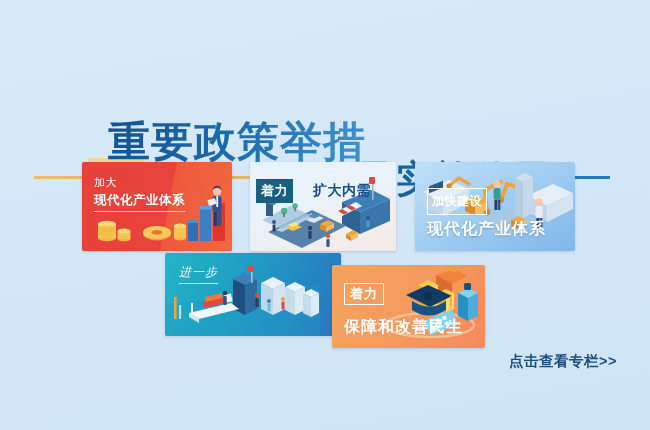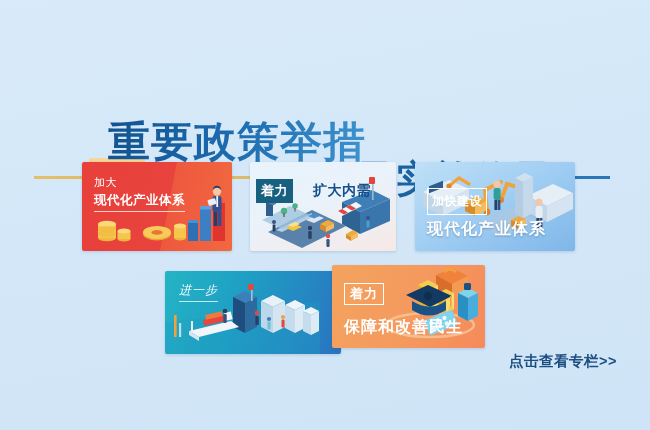--- a/index.html
+++ b/index.html
@@ -168,21 +168,21 @@
   #card-3 .lbl-main {
     color: #ffffff;
     font-size: 16px;
     letter-spacing: 1px;
     margin-top: 4px;
     text-shadow: 0 1px 2px rgba(20,60,110,.35);
   }
 
   
   #card-4 {
-    left: 165px; top: 271px; width: 176px; height: 83px;
+    left: 165px; top: 253px; width: 176px; height: 83px;
     background: linear-gradient(110deg, #24b4c4 0%, #1f9fc4 40%, #2a73c0 100%);
   }
   #card-4 .label { left: 14px; top: 11px; color: #fff; font-style: italic; }
   #card-4 .lbl-top  { font-size: 12px; letter-spacing: 1px; }
   #card-4 .lbl-main { font-size: 14px; letter-spacing: .5px; margin-top: 2px; }
 
   
   #card-5 {
     left: 332px; top: 265px; width: 153px; height: 83px;
     background: linear-gradient(110deg, #f3a35d 0%, #f59a5f 50%, #f58a5b 100%);

